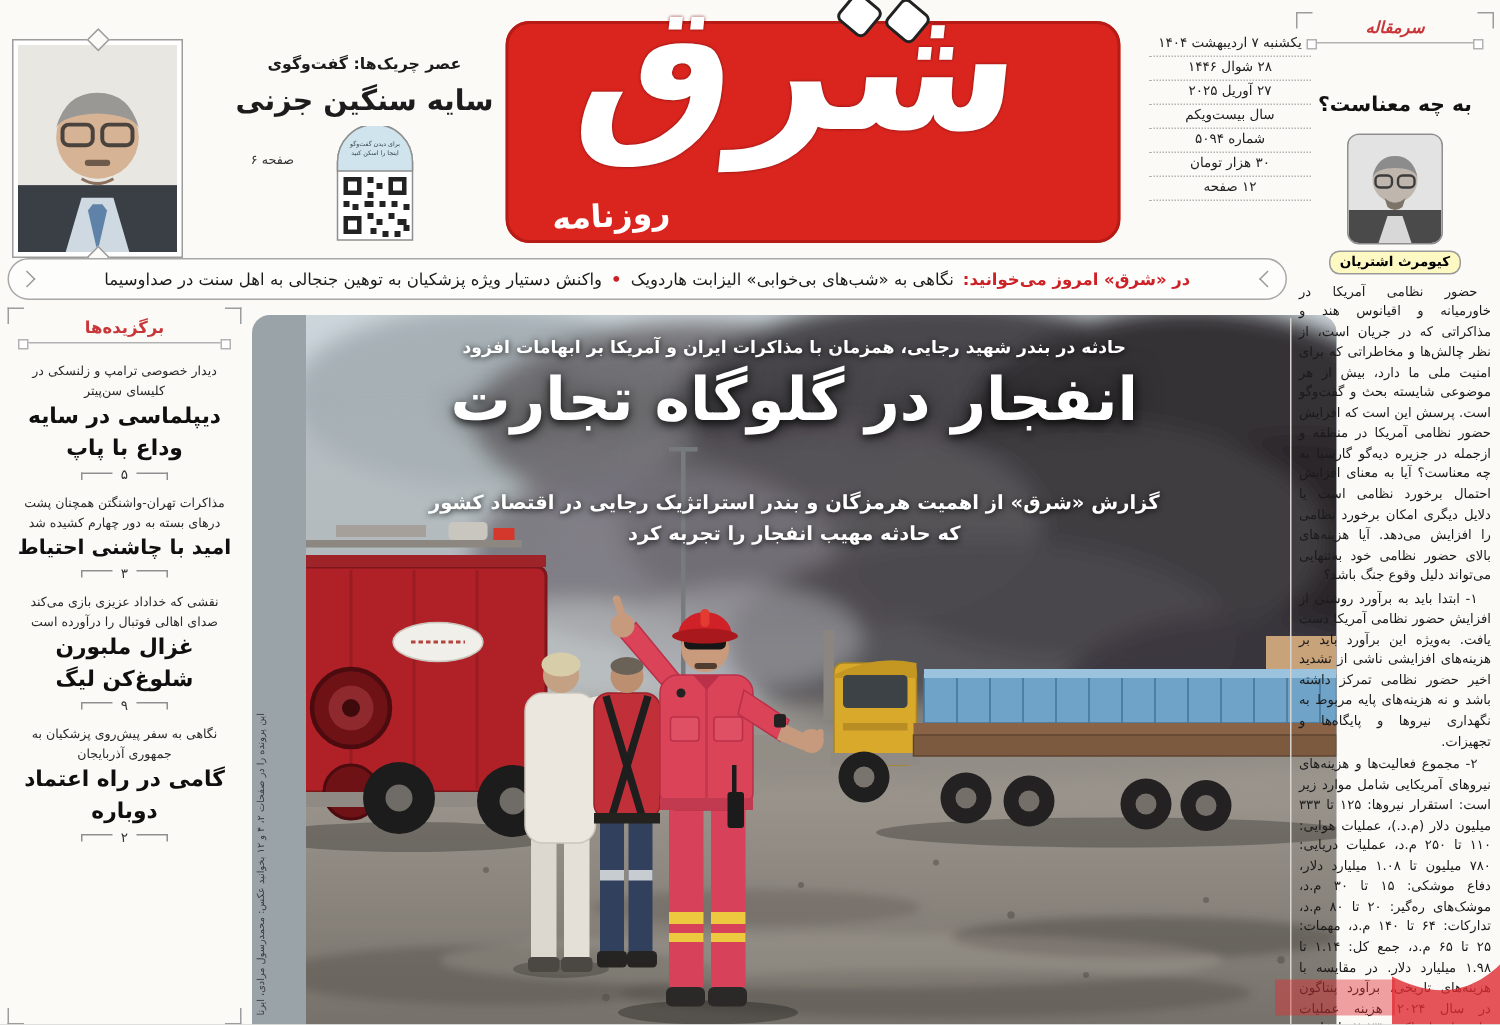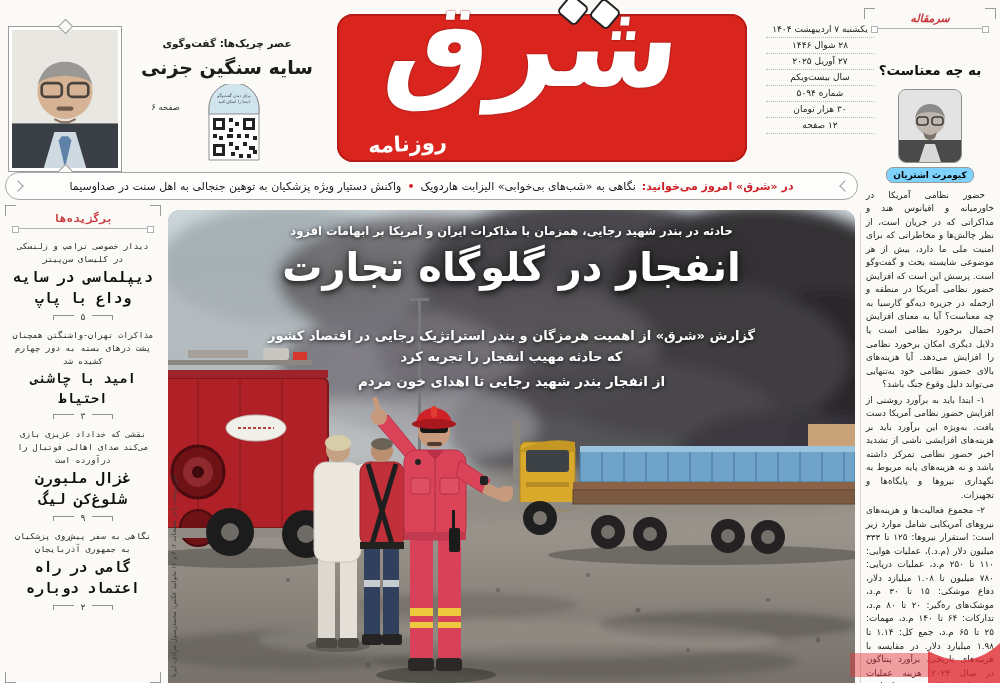--- a/index.html
+++ b/index.html
@@ -16,21 +16,21 @@
   .orn::before{right:-3px}.orn::after{left:-3px}
   .pg{display:flex;align-items:center;justify-content:center;font-size:9px;color:#333;margin:2px 0 7px;}
   .pg::before,.pg::after{content:"";width:20px;height:4px;border-top:1px solid #8f8f8f;margin:0 6px;}
   .pg::before{border-right:1px solid #8f8f8f;}
   .pg::after{border-left:1px solid #8f8f8f;}
 
   
   .tl-photo{position:absolute;top:26px;left:8px;width:106px;height:138px;background:#fff;border:1px solid #9c9c9c;padding:3px;}
   .tl-photo .notch{position:absolute;width:9px;height:9px;background:#fbfaf7;border:1px solid #9c9c9c;transform:rotate(45deg);left:50%;margin-left:-5px;}
   .n-top{top:-6px}.n-bot{bottom:-6px}
-  .tl-text{position:absolute;top:36px;left:118px;width:218px;text-align:center;color:#1c1c1c;}
+  .tl-text{position:absolute;top:36px;left:134px;width:218px;text-align:center;color:#1c1c1c;}
   .tl-kicker{font-size:10.5px;font-weight:bold;line-height:1.5;}
   .tl-title{font-size:19px;font-weight:bold;margin-top:4px;}
   .tl-row{position:relative;margin-top:6px;height:82px;}
   .tl-page{position:absolute;right:156px;top:18px;font-size:8.5px;color:#333;}
   .qr-wrap{position:absolute;right:62px;top:0;width:80px;text-align:center;}
 
   
   .logo{position:absolute;top:14px;left:337px;width:410px;height:148px;background:#da251f;border-radius:16px;box-shadow:inset 0 0 0 2px #b71b16;}
   .logo-word{position:absolute;top:-28px;right:18px;left:0;text-align:center;font-size:118px;font-weight:bold;color:#fff;transform:skewX(-6deg);text-shadow:0 0 2px #7a0d0a;line-height:1;}
   .logo-sub{position:absolute;bottom:6px;right:300px;font-size:21px;font-weight:bold;color:#fff;transform:rotate(-3deg);}
@@ -39,41 +39,41 @@
 
   
   .dateline{position:absolute;top:22px;left:766px;width:108px;}
   .dl-row{font-size:9px;color:#222;text-align:center;padding:2px 0 3px;border-bottom:1px dotted #b5b5b5;}
 
   
   .editorial{position:absolute;top:8px;left:864px;width:132px;height:675px;overflow:hidden;}
   .ed-label{text-align:center;color:#c9363a;font-size:11px;font-weight:bold;margin-top:4px;font-style:italic;}
   .ed-title{text-align:center;font-size:13.5px;font-weight:bold;color:#111;line-height:1.5;margin-top:6px;}
   .ed-photo{width:62px;height:72px;margin:8px auto 0;border:1px solid #8f8f8f;border-radius:8px;overflow:hidden;background:#dcdcdc;}
-  .ed-name{width:86px;margin:4px auto 6px;border:1px solid #9a9a9a;border-radius:7px;background:#7dd3fc;font-size:9px;font-weight:bold;text-align:center;padding:2px 0;}
+  .ed-name{width:86px;margin:4px auto 6px;border:1px solid #9a9a9a;border-radius:7px;background:#fef9c3;font-size:9px;font-weight:bold;text-align:center;padding:2px 0;}
   .ed-body{font-size:8.8px;line-height:1.54;color:#1b1b1b;text-align:justify;padding:0 2px;}
   .ed-body p{margin:0 0 2px;text-indent:9px;}
 
   
   .strip{position:absolute;top:172px;left:5px;width:851px;height:26px;border:1px solid #a8a8a8;border-radius:14px;background:#fdfdfb;display:flex;align-items:center;justify-content:center;font-size:11px;color:#1a1a1a;}
   .strip::before,.strip::after{content:"";position:absolute;top:9px;width:7px;height:7px;border-left:1px solid #9a9a9a;border-bottom:1px solid #9a9a9a;}
   .strip::before{right:8px;transform:rotate(45deg);}
   .strip::after{left:8px;transform:rotate(225deg);}
   .strip-lead{color:#cc2127;font-weight:bold;margin-left:6px;}
   .strip-bullet{color:#cc2127;margin:0 6px;font-weight:bold;}
 
   
-  .highlights{position:absolute;top:205px;left:5px;width:156px;height:478px;font-family:Liberation Mono, monospace;}
+  .highlights{position:absolute;top:205px;left:5px;width:156px;height:478px;}
   .hl-label{text-align:center;color:#c9363a;font-size:11px;font-weight:bold;margin-top:7px;}
   .hl-kicker{font-size:8.4px;color:#2b2b2b;text-align:center;line-height:1.55;margin:7px 6px 1px;}
   .hl-title{font-weight:bold;color:#0f0f0f;text-align:center;line-height:1.45;margin:1px 4px 2px;}
   .t15{font-size:14.5px}.t14{font-size:13.5px}.t13{font-size:12.5px}
 
   
-  .photo{position:absolute;top:210px;left:168px;width:687px;height:473px;border-radius:12px 12px 0 0;overflow:hidden;background:#9aa3a8;}
+  .photo{position:absolute;top:210px;left:168px;width:687px;height:473px;border-radius:12px 12px 0 0;overflow:hidden;background:#9aa3a8;padding-left:36px;}
   .photo svg{display:block}
   .ph-txt{position:absolute;left:0;right:0;text-align:center;color:#fff;font-weight:bold;}
   .ph-kicker{top:14px;font-size:11.5px;text-shadow:0 1px 4px rgba(0,0,0,.85);}
   .ph-headline{top:34px;font-size:40px;letter-spacing:-1px;text-shadow:0 2px 6px rgba(0,0,0,.85),0 0 18px rgba(0,0,0,.5);}
   .ph-sub1{top:118px;font-size:13px;text-shadow:0 1px 4px rgba(0,0,0,.85);}
   .ph-sub2{top:139px;font-size:13px;text-shadow:0 1px 4px rgba(0,0,0,.85);}
   .ph-deck{top:163px;font-size:13.5px;text-shadow:0 1px 4px rgba(0,0,0,.85);}
   .ph-credit{position:absolute;left:10px;bottom:6px;transform-origin:left bottom;transform:rotate(-90deg);white-space:nowrap;font-size:6.5px;color:#3c3c3c;}
 
   .vrule{position:absolute;top:212px;left:860px;width:1px;height:471px;background:#d7d4cf;}
@@ -357,21 +357,20 @@
           <circle cx="600" cy="390" r="2"></circle>
           <circle cx="420" cy="365" r="2"></circle>
         <circle cx="650" cy="430" r="2.5"></circle>
           <circle cx="120" cy="370" r="2"></circle>
       </g>
     </svg>
     <div class="ph-txt ph-kicker">حادثه در بندر شهید رجایی، همزمان با مذاکرات ایران و آمریکا بر ابهامات افزود</div>
     <div class="ph-txt ph-headline">انفجار در گلوگاه تجارت</div>
     <div class="ph-txt ph-sub1">گزارش «شرق» از اهمیت هرمزگان و بندر استراتژیک رجایی در اقتصاد کشور</div>
     <div class="ph-txt ph-sub2">که حادثه مهیب انفجار را تجربه کرد</div>
-    <div class="ph-txt ph-deck">از انفجار بندر شهید رجایی تا اهدای خون مردم</div>
     <div class="ph-credit">این پرونده را در صفحات ۲، ۴ و ۱۲ بخوانید   عکس: محمدرسول مرادی، ایرنا</div>
   </main>
 
   <div class="vrule"></div>
 
   <aside class="editorial">
     <span class="cm cm-tl"></span>
       <span class="cm cm-tr"></span>
     <div class="ed-label">سرمقاله</div>
     <div class="orn"></div>

